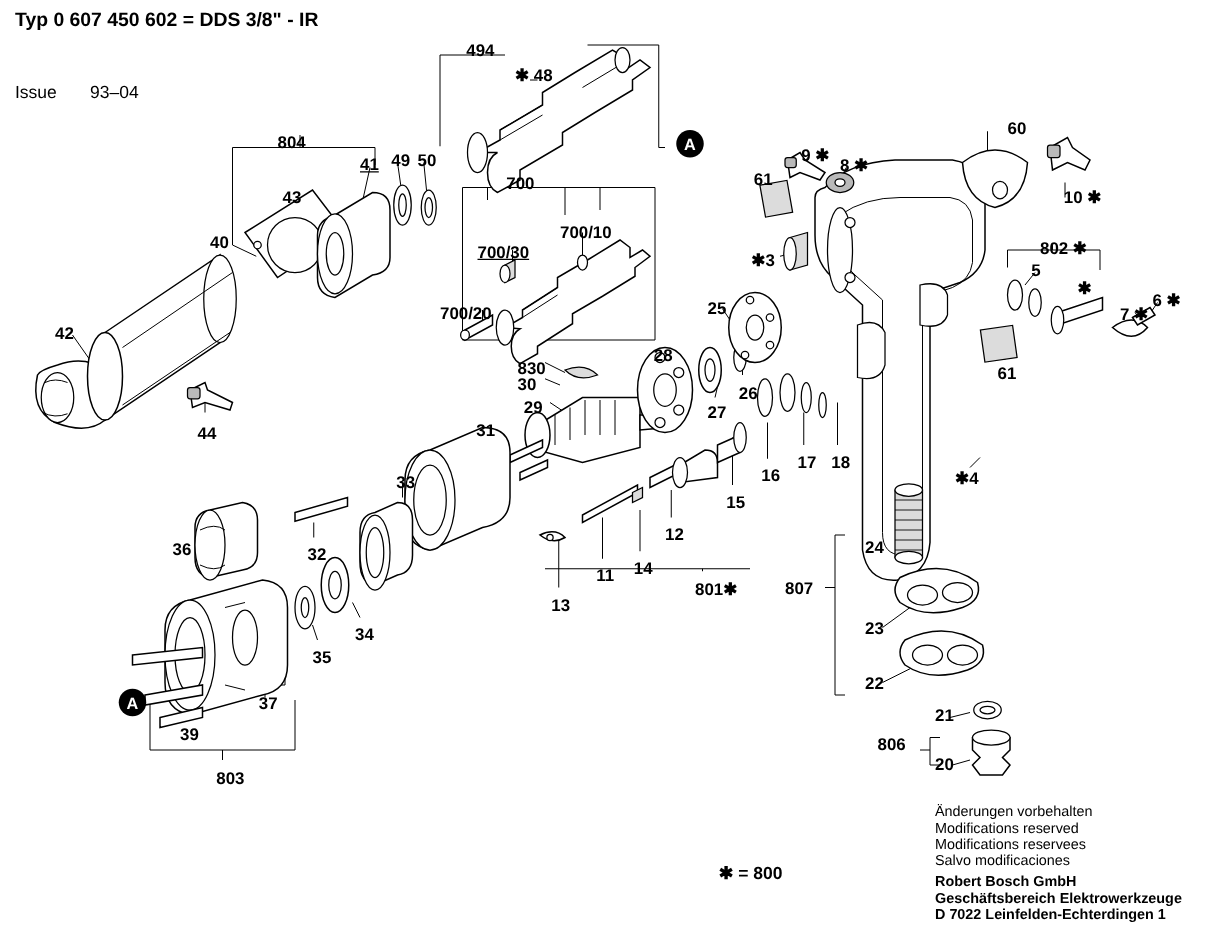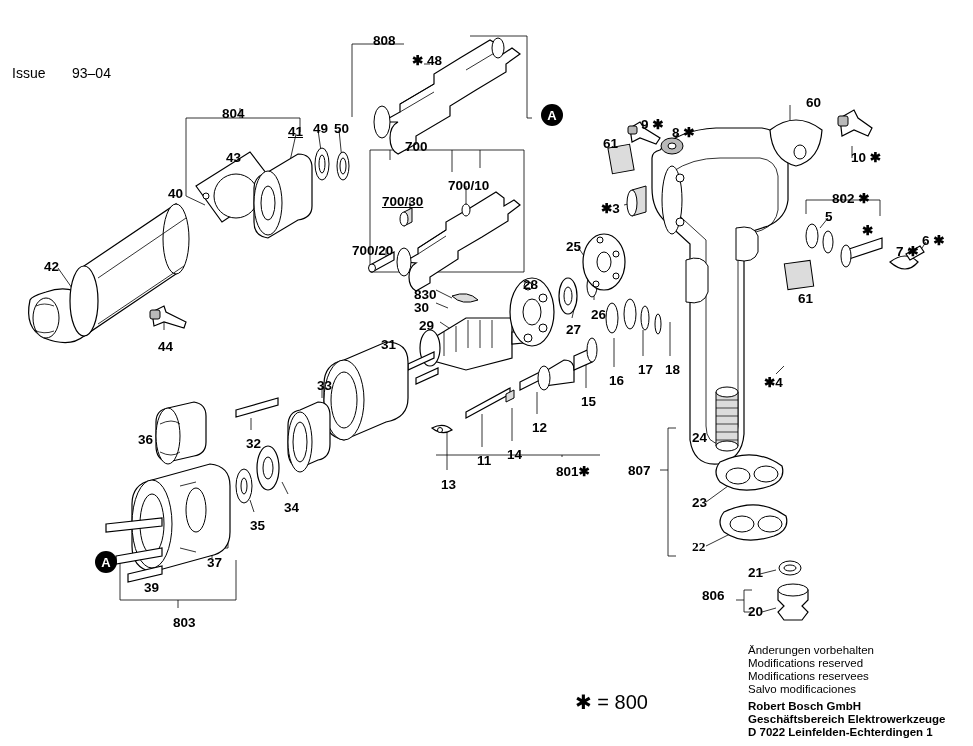--- a/index.html
+++ b/index.html
@@ -11,38 +11,43 @@
   .stand-row{position:absolute;font-size:14px;white-space:nowrap;}
   .stand-label{position:absolute;left:12px;}
   .stand-val{position:absolute;left:72px;}
   .struck{position:relative;}
   .struck:after{content:"";position:absolute;left:-2px;right:-2px;top:52%;height:1px;background:#000;
                 transform:rotate(-11deg);}
 
   .num{position:absolute;font-size:13.5px;font-weight:bold;white-space:nowrap;}
   .footer{position:absolute;font-size:11.5px;line-height:13.5px;white-space:nowrap;}
   .footer.bold{font-weight:bold;}
-  .legend{position:absolute;font-size:20px;font-weight:normal;white-space:nowrap;}
+  .legend{position:absolute;font-size:14px;font-weight:bold;white-space:nowrap;}
 
   .circleA{position:absolute;width:22px;height:22px;border-radius:50%;background:#000;color:#fff;
            font-size:13px;font-weight:bold;display:flex;align-items:center;justify-content:center;}
 
   svg{position:absolute;left:0;top:0;}
   .thin{stroke:#000;fill:none;stroke-width:0.8;}
   .part{stroke:#000;stroke-width:1.2;fill:#ffffff;}
   .partlight{stroke:#000;stroke-width:1;fill:#ffffff;}
   .hatch{stroke:#000;stroke-width:0.7;fill:none;}
   .dk{fill:#b9b9b9;stroke:#000;stroke-width:1;}
   .md{fill:#dcdcdc;stroke:#000;stroke-width:1;}
 </style>
 </head>
 <body>
 
 <div id="sheet">
 
+  <div class="title">
+    <span>Typ</span>
+    <span>0 607 450 602</span>
+    <span>= DDS 3/8" - IR</span>
+  </div>
 
   <div class="stand-row" style="top:65px;left:0;width:200px;">
     <span class="stand-label">Issue</span>
     <span class="stand-val">93–04</span>
   </div>
 
   <svg width="973" height="746" viewBox="0 0 973 746">
 
     <g class="thin">
 
@@ -351,21 +356,21 @@
       <ellipse class="partlight" cx="770" cy="524" rx="12" ry="8"></ellipse>
 
       <ellipse class="partlight" cx="790" cy="568" rx="11" ry="7"></ellipse>
       <ellipse class="partlight" cx="790" cy="568" rx="6" ry="3"></ellipse>
 
       <path class="part" d="M778 590 q16 -10 30 0 l0 10 l-6 6 l6 6 l-6 8 l-18 0 l-6 -8 l6 -6 l-6 -6 z"></path>
       <ellipse class="partlight" cx="793" cy="590" rx="15" ry="6"></ellipse>
     </g>
   </svg>
 
-  <div class="num" style="left:373px;top:33px;">808</div>
+  <div class="num" style="left:373px;top:33px;">494</div>
   <div class="num" style="left:412px;top:52px;">✱ 48</div>
   <div class="num" style="left:222px;top:106px;">804</div>
   <div class="num" style="left:288px;top:124px;text-decoration:underline;">41</div>
   <div class="num" style="left:313px;top:121px;">49</div>
   <div class="num" style="left:334px;top:121px;">50</div>
   <div class="num" style="left:226px;top:150px;">43</div>
   <div class="num" style="left:405px;top:139px;">700</div>
   <div class="num" style="left:448px;top:178px;">700/10</div>
   <div class="num" style="left:382px;top:194px;text-decoration:underline;">700/30</div>
   <div class="num" style="left:168px;top:186px;">40</div>
@@ -406,21 +411,21 @@
   <div class="num" style="left:832px;top:190px;">802 ✱</div>
   <div class="num" style="left:825px;top:209px;">5</div>
   <div class="num" style="left:862px;top:222px;">✱</div>
   <div class="num" style="left:922px;top:232px;">6 ✱</div>
   <div class="num" style="left:896px;top:243px;">7 ✱</div>
   <div class="num" style="left:798px;top:291px;">61</div>
   <div class="num" style="left:764px;top:374px;">✱4</div>
   <div class="num" style="left:692px;top:430px;">24</div>
   <div class="num" style="left:628px;top:463px;">807</div>
   <div class="num" style="left:692px;top:495px;">23</div>
-  <div class="num" style="left:692px;top:539px;font-family:Liberation Serif, serif;">22</div>
+  <div class="num" style="left:692px;top:539px;">22</div>
   <div class="num" style="left:748px;top:565px;">21</div>
   <div class="num" style="left:702px;top:588px;">806</div>
   <div class="num" style="left:748px;top:604px;">20</div>
 
   <div class="circleA" style="left:541px;top:104px;">A</div>
   <div class="circleA" style="left:95px;top:551px;">A</div>
 
   <div class="legend" style="left:575px;top:690px;">✱ = 800</div>
 
   <div class="footer" style="left:748px;top:644px;">Änderungen vorbehalten</div>

